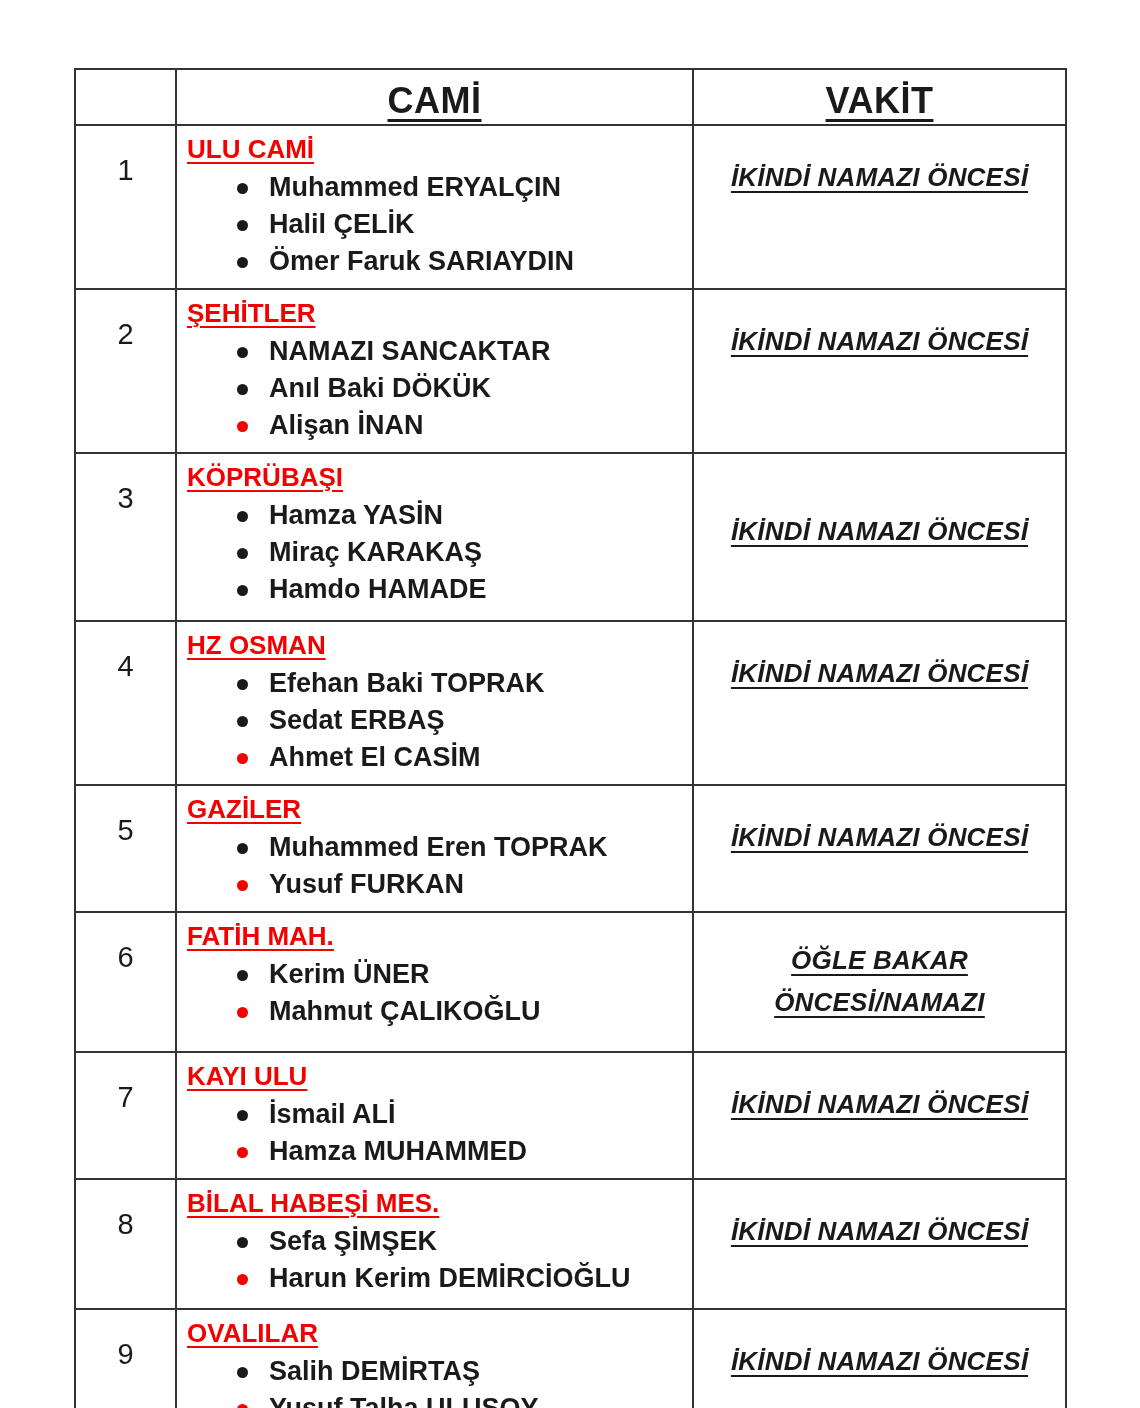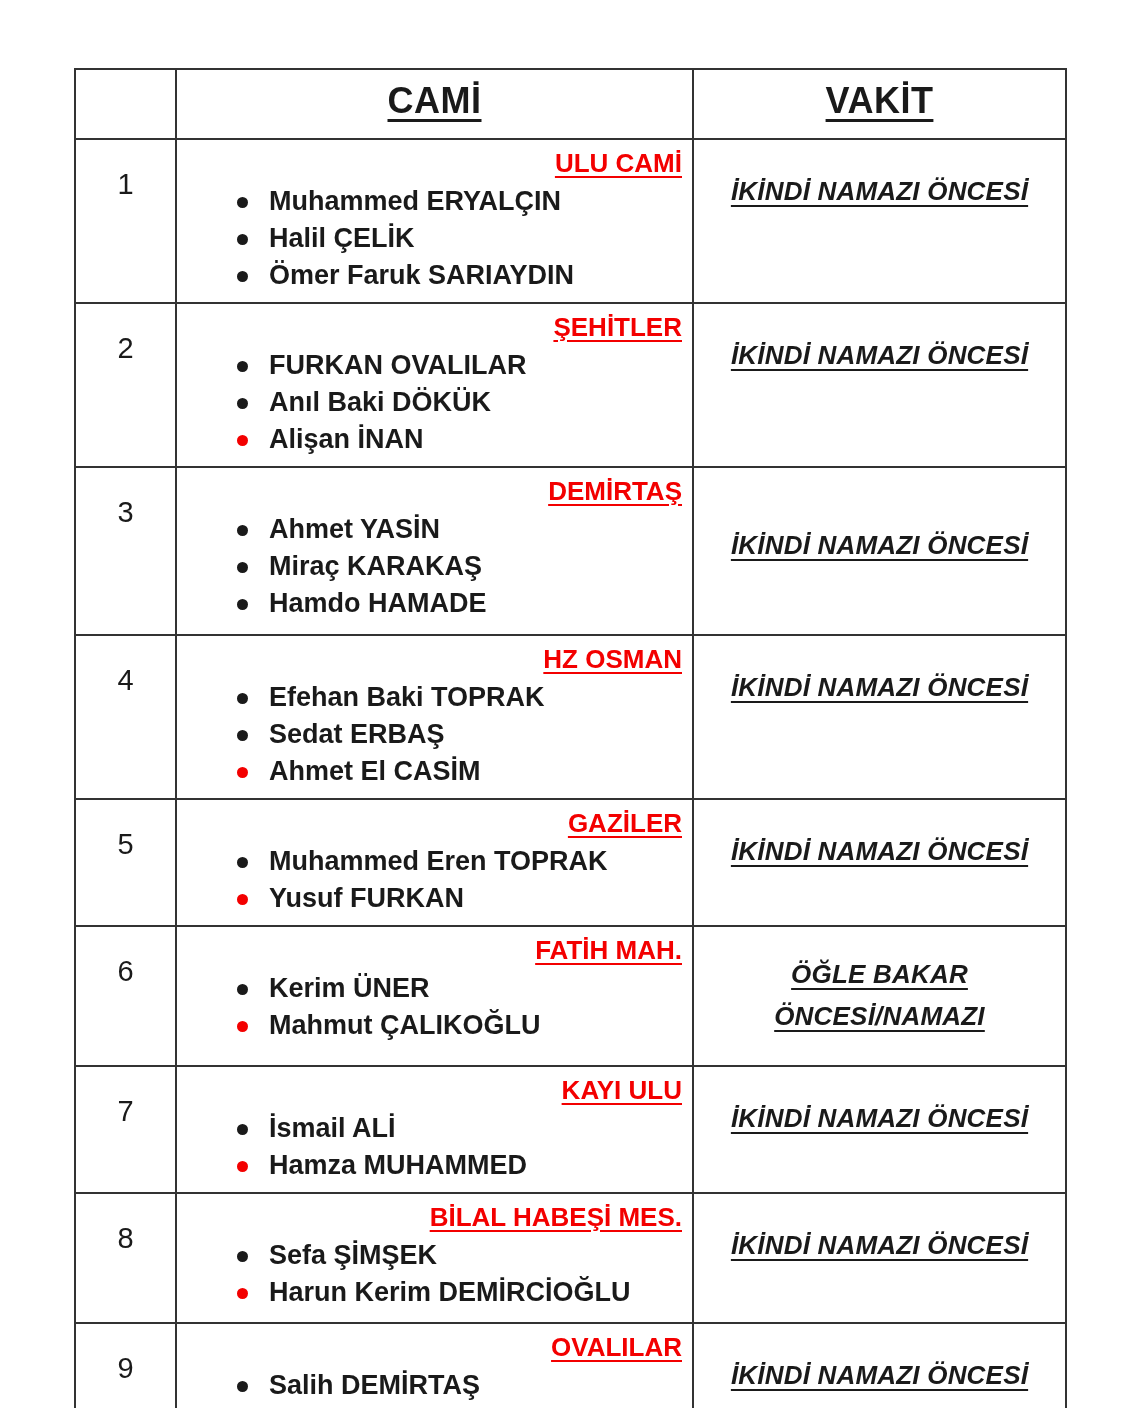--- a/index.html
+++ b/index.html
@@ -23,21 +23,21 @@
     table-layout:fixed;
   }
   col.c-num{width:101px;}
   col.c-cami{width:517px;}
   col.c-vakit{width:373px;}
   th,td{
     border:2px solid var(--line);
     vertical-align:top;
     padding:0;
   }
-  thead tr{height:70px;border-radius:11px;}
+  thead tr{height:56px;border-radius:11px;}
   th{
     font-size:36px;font-weight:700;text-align:center;
     padding-top:10px;letter-spacing:.5px;
   }
   th .u, .vakit-line .u, .mosque-title .u{
     text-decoration:underline;
     text-decoration-thickness:3px;
     text-underline-offset:6px;
   }
   
@@ -51,21 +51,21 @@
   tbody tr:nth-child(8){height:130px;}
   tbody tr:nth-child(9){height:120px;}
 
   td.col-num{
     text-align:center;
     font-size:29px;font-weight:400;
     padding-top:28px;
   }
   td.col-cami{padding:7px 10px 8px 10px;}
   .mosque-title{
-    text-align:right;
+    text-align:left;
     color:var(--red);
     font-size:26px;font-weight:700;
     line-height:32px;
     margin-bottom:4px;
   }
   .mosque-title .u{
     text-decoration-thickness:2px;
     text-underline-offset:4px;
   }
   ul.members{
@@ -133,36 +133,36 @@
     <td class="col-vakit">
             <div class="vakit-line"><span class="u">İKİNDİ NAMAZI ÖNCESİ</span></div>
           </td>
   </tr>
 
   <tr>
     <td class="col-num">2</td>
     <td class="col-cami">
       <div class="mosque-title"><span class="u">ŞEHİTLER</span></div>
       <ul class="members">
-              <li>FURKAN OVALILAR</li>
+              <li>NAMAZI SANCAKTAR</li>
               <li>Anıl Baki DÖKÜK</li>
               <li class="red-bullet">Alişan İNAN</li>
             </ul>
     </td>
     <td class="col-vakit">
             <div class="vakit-line"><span class="u">İKİNDİ NAMAZI ÖNCESİ</span></div>
           </td>
   </tr>
 
   <tr>
     <td class="col-num">3</td>
     <td class="col-cami">
-      <div class="mosque-title"><span class="u">DEMİRTAŞ</span></div>
-      <ul class="members">
-              <li>Ahmet YASİN</li>
+      <div class="mosque-title"><span class="u">KÖPRÜBAŞI</span></div>
+      <ul class="members">
+              <li>Hamza YASİN</li>
               <li>Miraç KARAKAŞ</li>
               <li>Hamdo HAMADE</li>
             </ul>
     </td>
     <td class="col-vakit">
             <div class="vakit-line"><span class="u">İKİNDİ NAMAZI ÖNCESİ</span></div>
           </td>
   </tr>
 
   <tr>

